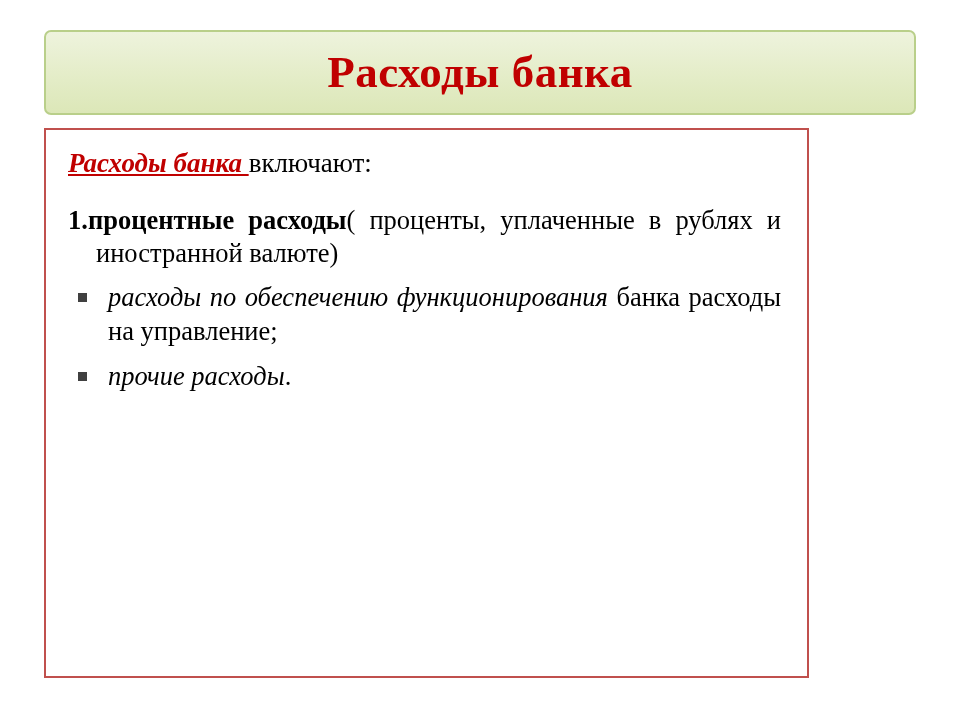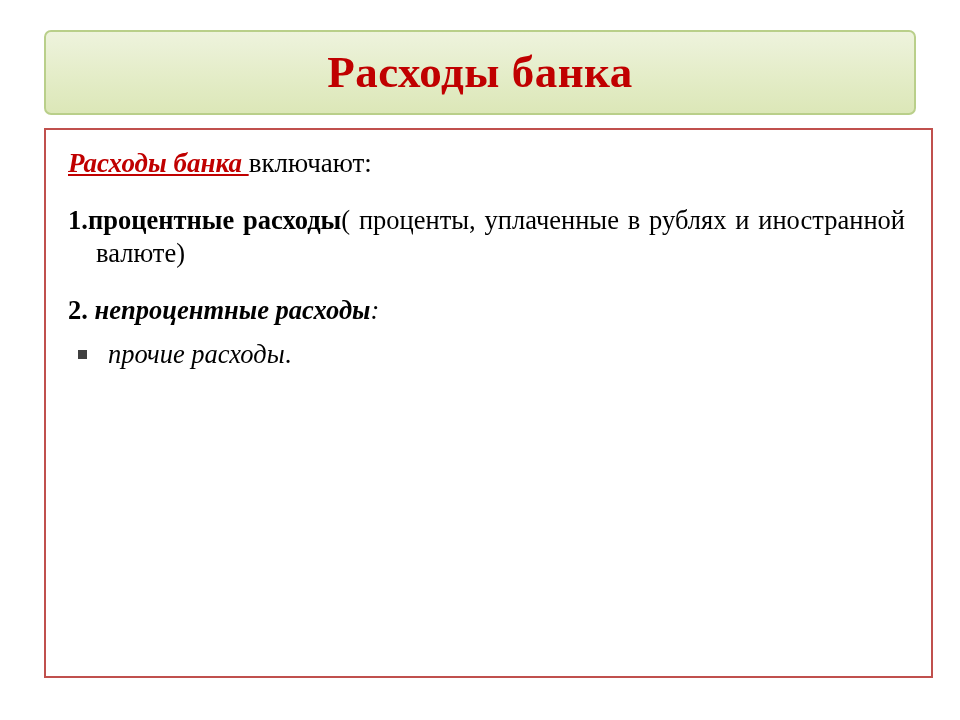--- a/index.html
+++ b/index.html
@@ -39,21 +39,21 @@
     font-size: 45px;
     line-height: 1.05;
     color: #c00000;
     letter-spacing: 0.5px;
     white-space: nowrap;
   }
   .body-box {
     position: absolute;
     left: 44px;
     top: 128px;
-    width: 889px;
+    width: 765px;
     height: 550px;
     box-sizing: border-box;
     border: 2px solid #c0504d;
     background: #ffffff;
     padding: 16px 26px 10px 22px;
   }
   .line {
     color: #000000;
     font-size: 26.5px;
     line-height: 1.28;
@@ -137,25 +137,26 @@
   <div class="body-box">
 
     <p class="line lead">
       <span class="hl">Расходы банка </span><span>включают:</span>
     </p>
 
     <p class="line num-item item-1">
       <span class="num">1.</span><span class="b">процентные расходы</span><span>( проценты, уплаченные в рублях и иностранной валюте)</span>
     </p>
 
-    <p class="line num-item item-2">
-      <span class="num">2.</span>&nbsp;<span class="bi">непроцентные расходы</span><span class="i">:</span>
-    </p>
 
 
+    <p class="line bullet-item">
+      <span class="sq"></span>
+      <span class="txt"><span class="i">расходы по обеспечению функционирования</span><span> банка расходы на управление;</span></span>
+    </p>
 
     <p class="line bullet-item">
       <span class="sq"></span>
       <span class="txt"><span class="i">прочие расходы</span><span>.</span></span>
     </p>
 
   </div>
 </div>
 
 </body></html>

